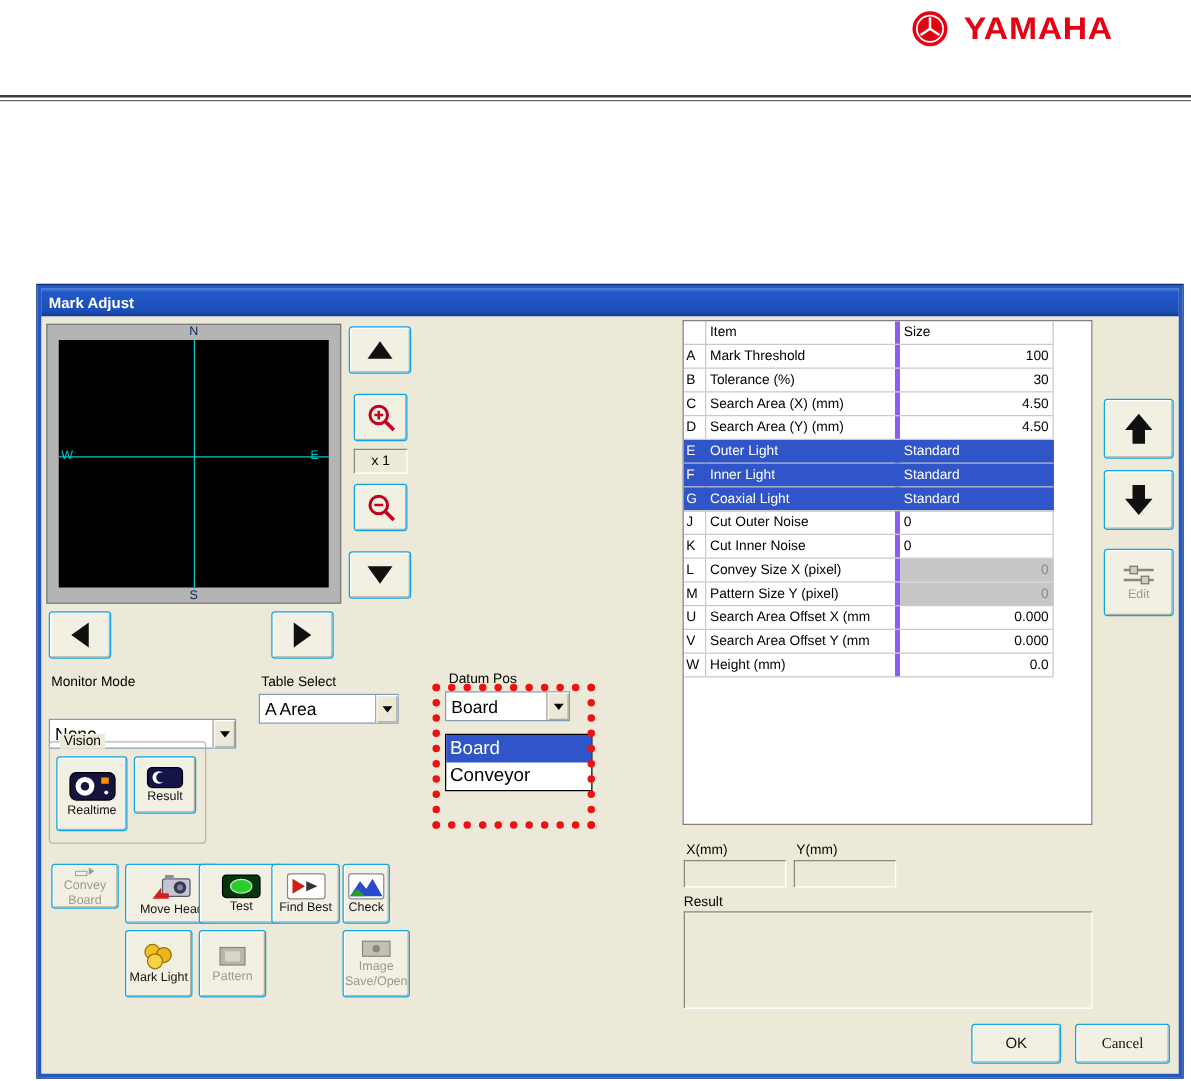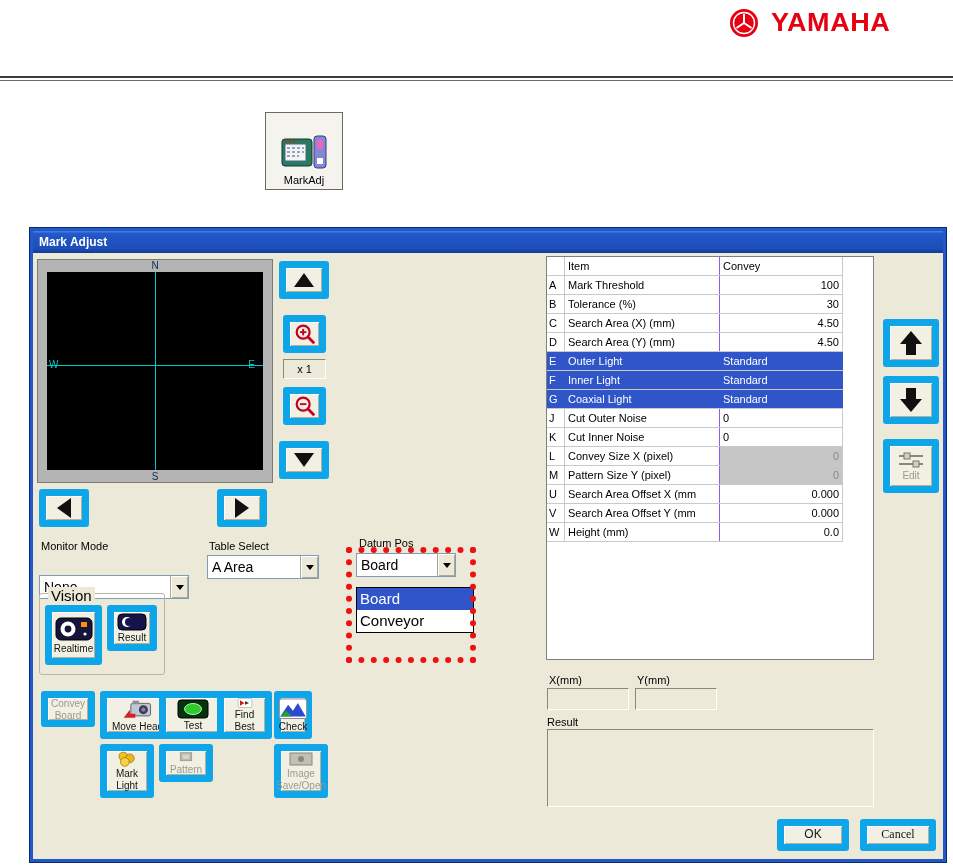--- a/index.html
+++ b/index.html
@@ -1,20 +1,20 @@
 <!DOCTYPE html>
 <html><head>
 <meta charset="utf-8">
 <style>
   html,body{margin:0;padding:0;background:#fff;}
   .page{position:relative;width:953px;height:865px;background:#fff;overflow:hidden;
         font-family:"Liberation Sans",sans-serif;color:#000;}
 
   
-  .brand{position:absolute;top:8px;right:72px;display:flex;gap:12px;}
+  .brand{position:absolute;top:8px;right:72px;display:flex;align-items:center;gap:12px;}
   .brand-text{font-size:25px;font-weight:bold;color:#e60012;letter-spacing:.5px;transform:scaleX(1.08);transform-origin:left;}
   .rule1{position:absolute;left:0;top:76px;width:953px;height:2px;background:#3c3c3c;}
   .rule2{position:absolute;left:0;top:80px;width:953px;height:1px;background:#6a6a6a;}
 
   
   .launcher{position:absolute;left:265px;top:112px;width:78px;height:78px;background:#f4f3ee;
             border:1px solid #6a6a6a;display:flex;flex-direction:column;align-items:center;justify-content:flex-end;
             padding-bottom:3px;box-sizing:border-box;cursor:pointer;}
   .launcher svg{margin-bottom:3px;}
   .launcher-label{font-size:11px;color:#000;}
@@ -30,21 +30,21 @@
   .cam{position:absolute;left:4px;top:28px;width:236px;height:224px;background:#b4b4b4;border:1px solid #7a7a7a;box-sizing:border-box;}
   .cam-black{position:absolute;left:9px;top:12px;right:9px;bottom:12px;background:#000;}
   .cam-h{position:absolute;left:0;right:0;top:47%;height:1px;background:#00c8c8;}
   .cam-v{position:absolute;top:0;bottom:0;left:50%;width:1px;background:#00c8c8;}
   .cam-n{position:absolute;top:0;left:50%;transform:translateX(-50%);font-size:10px;color:#0a2a55;}
   .cam-s{position:absolute;bottom:0;left:50%;transform:translateX(-50%);font-size:10px;color:#0a2a55;}
   .cam-w{position:absolute;left:2px;top:47%;transform:translateY(-55%);font-size:10px;color:#00c8c8;}
   .cam-e{position:absolute;right:8px;top:47%;transform:translateY(-55%);font-size:10px;color:#00c8c8;}
 
   
-  .btn{position:absolute;background:#f2f0e3;border:7px solid #0ea5e9;border-radius:3px;
+  .btn{position:absolute;background:#f2f0e3;border:1px solid #0ea5e9;border-radius:3px;
        box-shadow:inset 1px 1px 0 #ffffff,inset -1px -1px 0 #b4b09e;
        display:flex;flex-direction:column;align-items:center;justify-content:center;
        font-size:10px;color:#141414;gap:1px;cursor:pointer;box-sizing:border-box;text-align:center;line-height:1.15;}
   .btn.disabled{color:#9b9a8c;}
 
   .tri-up{width:0;height:0;border-left:10px solid transparent;border-right:10px solid transparent;border-bottom:14px solid #101010;}
   .tri-down{width:0;height:0;border-left:10px solid transparent;border-right:10px solid transparent;border-top:14px solid #101010;}
   .tri-left{width:0;height:0;border-top:10px solid transparent;border-bottom:10px solid transparent;border-right:14px solid #101010;}
   .tri-right{width:0;height:0;border-top:10px solid transparent;border-bottom:10px solid transparent;border-left:14px solid #101010;}
 
@@ -61,27 +61,27 @@
   .combo-dd::after{content:"";width:0;height:0;border:4px solid transparent;border-top:5px solid #000;margin-top:5px;}
 
   .dlist{position:absolute;left:323px;top:356px;width:118px;background:#fff;border:1px solid #000;z-index:5;box-sizing:border-box;}
   .dopt{height:22px;line-height:22px;padding:0 3px;font-size:15px;cursor:pointer;white-space:nowrap;overflow:hidden;}
   .dopt.sel{background:#2f55c8;color:#fff;}
 
   .hl-red{position:absolute;left:313px;top:316px;width:130px;height:116px;border:6px dotted #ee1111;z-index:9;pointer-events:none;box-sizing:border-box;}
 
   
   .group{position:absolute;left:6px;top:362px;width:126px;height:82px;border:1px solid #b9b6a6;border-radius:3px;box-sizing:border-box;}
-  .group-title{position:absolute;left:8px;top:-7px;background:#ece9d8;padding:0 3px;font-size:15px;}
+  .group-title{position:absolute;left:8px;top:-7px;background:#ece9d8;padding:0 3px;font-size:11px;}
 
   
   .ptable{position:absolute;left:513px;top:25px;width:328px;height:404px;background:#fff;border:1px solid #808080;box-sizing:border-box;overflow:hidden;}
   .prow{display:flex;height:19px;line-height:18px;font-size:11px;border-bottom:1px solid #c9c9c9;width:296px;box-sizing:border-box;}
   .ck{width:18px;border-right:1px solid #c9c9c9;padding-left:2px;box-sizing:border-box;overflow:hidden;}
-  .ci{width:155px;border-right:1px solid #8b5cf6;padding-left:3px;box-sizing:border-box;overflow:hidden;white-space:nowrap;}
+  .ci{width:155px;border-right:4px solid #8b5cf6;padding-left:3px;box-sizing:border-box;overflow:hidden;white-space:nowrap;}
   .cv{flex:1;padding:0 3px;text-align:right;border-right:1px solid #c9c9c9;box-sizing:border-box;overflow:hidden;white-space:nowrap;}
   .cv.left{text-align:left;}
   .prow.sel{background:#2f55c8;color:#fff;}
   .prow.sel .ck,.prow.sel .ci,.prow.sel .cv{border-right-color:#2f55c8;}
   .cv.dis{background:#c6c6c6;color:#8a8a8a;}
 
   
   .sunken{position:absolute;background:#ece9d8;border:1px solid;border-color:#8a887a #fff #fff #8a887a;box-sizing:border-box;}
 
   .okcancel{font-size:12px;}
@@ -99,40 +99,20 @@
         <line x1="15" y1="6" x2="15" y2="15"></line>
         <line x1="15" y1="15" x2="7.5" y2="20"></line>
         <line x1="15" y1="15" x2="22.5" y2="20"></line>
       </g>
     </svg>
     <span class="brand-text">YAMAHA</span>
   </div>
   <div class="rule1"></div>
   <div class="rule2"></div>
 
-  <div class="launcher">
-    <svg width="48" height="36" viewBox="0 0 48 36">
-      <rect x="2" y="4" width="30" height="27" rx="3" fill="#2a7a5e" stroke="#0c3c2c"></rect>
-      <rect x="5" y="9" width="21" height="17" fill="#f4f4f4" stroke="#4a6a8a"></rect>
-      <g stroke="#7a8ab0" stroke-width="1.5" stroke-dasharray="3 2">
-        <line x1="7" y1="13" x2="24" y2="13"></line>
-        <line x1="7" y1="17" x2="24" y2="17"></line>
-        <line x1="7" y1="21" x2="19" y2="21"></line>
-      </g>
-      <g fill="#d02020">
-          <rect x="5" y="5.5" width="2" height="2"></rect>
-          <rect x="9" y="5.5" width="2" height="2"></rect>
-          <rect x="13" y="5.5" width="2" height="2"></rect>
-        </g>
-      <rect x="34" y="1" width="12" height="32" rx="3" fill="#8486d8" stroke="#3a3c7a"></rect>
-      <rect x="37" y="5" width="6" height="9" fill="#e86ab0"></rect>
-      <rect x="37" y="23" width="6" height="6" fill="#fff"></rect>
-    </svg>
-    <span class="launcher-label">MarkAdj</span>
-  </div>
 
   <div class="dialog">
     <div class="titlebar">
       <span>Mark Adjust</span>
     </div>
 
     <div class="cam">
       <span class="cam-n">N</span>
       <span class="cam-s">S</span>
       <div class="cam-black">
@@ -263,40 +243,40 @@
     </div>
 
     <div class="btn" style="left:67px;top:513px;width:54px;height:54px;">
       <svg width="30" height="22" viewBox="0 0 30 22">
         <circle cx="10" cy="7.5" r="6" fill="#f0c229" stroke="#9a7400"></circle>
         <circle cx="19" cy="10" r="6" fill="#e8b61f" stroke="#9a7400"></circle>
         <circle cx="12" cy="15" r="6" fill="#f6d245" stroke="#9a7400"></circle>
       </svg>
       <span>Mark Light</span>
     </div>
-    <div class="btn disabled" style="left:126px;top:513px;width:54px;height:38px;">
+    <div class="btn disabled" style="left:126px;top:513px;width:54px;height:54px;">
       <svg width="26" height="20" viewBox="0 0 26 20">
         <rect x="3" y="3" width="20" height="14" fill="#b8b6aa" stroke="#8a887c"></rect>
         <rect x="7" y="6" width="12" height="8" fill="#d8d6ca"></rect>
       </svg>
       <span>Pattern</span>
     </div>
     <div class="btn disabled" style="left:241px;top:513px;width:54px;height:54px;">
       <svg width="26" height="16" viewBox="0 0 26 16">
         <rect x="2" y="2" width="22" height="12" fill="#c2c0b4" stroke="#8a887c"></rect>
         <circle cx="13" cy="8" r="3" fill="#8a887c"></circle>
       </svg>
       <span>Image Save/Open</span>
     </div>
 
     <div class="ptable">
       <div class="prow head">
         <div class="ck"></div>
         <div class="ci left">Item</div>
-        <div class="cv left">Convey</div>
+        <div class="cv left">Size</div>
       </div>
       <div class="prow">
         <div class="ck">A</div>
         <div class="ci">Mark Threshold</div>
         <div class="cv">100</div>
       </div>
       <div class="prow">
         <div class="ck">B</div>
         <div class="ci">Tolerance (%)</div>
         <div class="cv">30</div>

